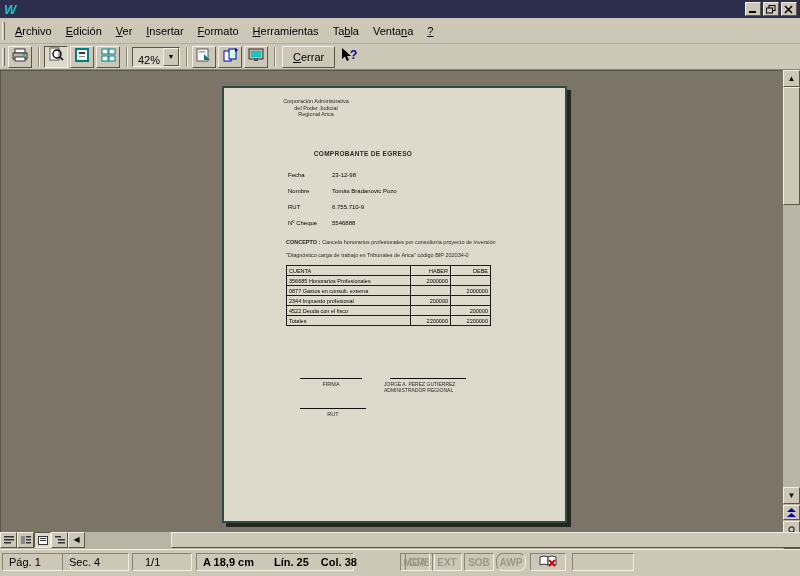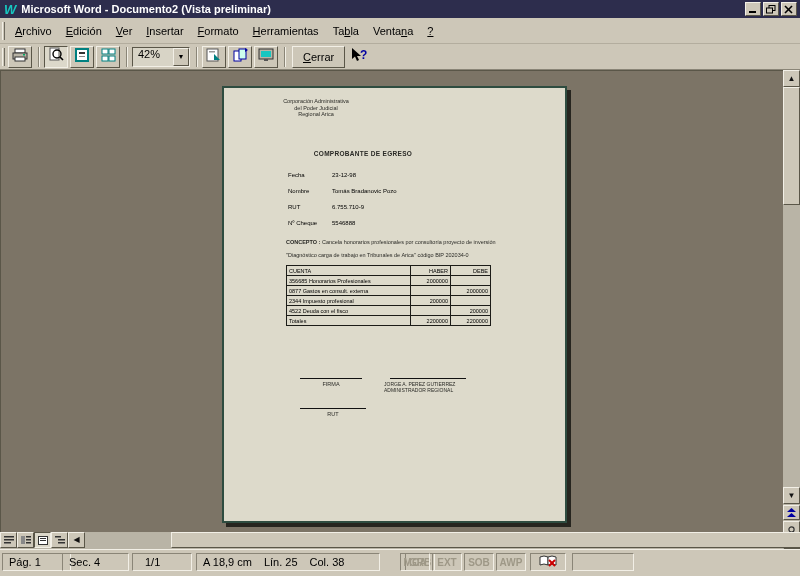--- a/index.html
+++ b/index.html
@@ -24,22 +24,22 @@
   .menu-item { font-size:11px; color:#000; padding:4px 7px; white-space:nowrap; }
   .menu-item u { text-decoration:underline; }
 
   
   #toolbar { position:absolute; left:0; top:44px; width:800px; height:26px; background:#cdc7b8;
              border-bottom:1px solid #8a8577; display:flex; align-items:center; }
   .tbtn { width:24px; height:22px; background:#cdc7b8; border:1px solid;
           border-color:#f2efe6 #5a5648 #5a5648 #f2efe6; display:flex; align-items:center; justify-content:center; margin-right:2px; }
   .tbtn.pressed { background:#dcd8ca; border-color:#5a5648 #f2efe6 #f2efe6 #5a5648; }
   .tsep { width:2px; height:20px; margin:0 4px; border-left:1px solid #8a8577; border-right:1px solid #f2efe6; }
-  #zoom-combo { width:58px; height:20px; background:#d8d4c6; border:1px solid;
-                border-color:#5a5648 #f2efe6 #f2efe6 #5a5648; display:flex; align-items:flex-start; margin-right:2px; }
+  #zoom-combo { width:48px; height:20px; background:#d8d4c6; border:1px solid;
+                border-color:#5a5648 #f2efe6 #f2efe6 #5a5648; display:flex; align-items:flex-end; margin-right:2px; }
   #zoom-combo .zval { flex:1; font-size:11px; padding-left:5px; }
   #zoom-combo .zdrop { width:16px; height:18px; background:#cdc7b8; border:1px solid;
                 border-color:#f2efe6 #5a5648 #5a5648 #f2efe6; display:flex; align-items:center; justify-content:center;
                 font-size:7px; }
   .cerrar { height:22px; padding:0 10px; background:#cdc7b8; border:1px solid;
             border-color:#f2efe6 #5a5648 #5a5648 #f2efe6; font-size:11px; display:flex; align-items:center; margin:0 2px; }
   .cerrar u { text-decoration:underline; }
 
   
   #workspace { position:absolute; left:0; top:70px; width:783px; height:462px; background:#7c7466;
@@ -84,21 +84,20 @@
             font-size:11px; color:#000; display:flex; align-items:center; padding:0 6px; white-space:nowrap; }
   .mode { font-size:10px; font-weight:bold; color:#9e9887; justify-content:center; padding:0; }
 </style>
 </head>
 <body>
 
 <div id="app">
 
   <div id="titlebar">
     <span class="logo">W</span>
-    <span class="title">Microsoft Word - Documento2 (Vista preliminar)</span>
     <div class="winbtns">
       <div class="winbtn">
         <svg width="10" height="9">
             <rect x="1" y="6" width="7" height="2" fill="#000"></rect>
           </svg>
       </div>
       <div class="winbtn">
         <svg width="10" height="9">
           <rect x="3" y="0.5" width="6" height="5" fill="none" stroke="#000"></rect>
           <rect x="0.5" y="3" width="6" height="5" fill="#cdc7b8" stroke="#000"></rect>
@@ -379,30 +378,30 @@
     </div>
     <div class="viewbtn">
       <span class="arrow-glyph">▶</span>
     </div>
   </div>
 
   <div id="statusbar">
     <div class="spanel" style="left:2px; width:69px;">Pág. 1</div>
     <div class="spanel" style="left:62px; width:67px;">Sec. 4</div>
     <div class="spanel" style="left:132px; width:60px;padding-left:12px;">1/1</div>
-    <div class="spanel" style="left:196px; width:184px;">
+    <div class="spanel" style="left:196px; width:158px;font-weight:bold;">
       <span>A 18,9 cm</span>
-      <span style="margin-left:12px;">Lín. 25</span>
+      <span style="margin-left:20px;">Lín. 25</span>
       <span style="margin-left:12px;">Col. 38</span>
     </div>
     <div class="spanel mode" style="left:359px; width:30px;margin-left:46px;">GRB</div>
     <div class="spanel mode" style="left:400px; width:30px;">MCA</div>
     <div class="spanel mode" style="left:432px; width:30px;">EXT</div>
     <div class="spanel mode" style="left:464px; width:30px;">SOB</div>
-    <div class="spanel mode" style="left:496px; width:30px;">AWP</div>
+    <div class="spanel mode" style="left:496px; width:30px;border-radius:7px;">AWP</div>
     <div class="spanel" style="left:530px; width:36px; justify-content:center;">
       <span>
         <svg width="18" height="14">
           <path d="M1 3 Q5 1 9 3 L9 11 Q5 9 1 11 Z" fill="#fff" stroke="#333"></path>
           <path d="M9 3 Q13 1 17 3 L17 11 Q13 9 9 11 Z" fill="#fff" stroke="#333"></path>
           <line x1="10" y1="6" x2="16" y2="12" stroke="#cc0000" stroke-width="2"></line>
           <line x1="16" y1="6" x2="10" y2="12" stroke="#cc0000" stroke-width="2"></line>
         </svg>
       </span>
     </div>

